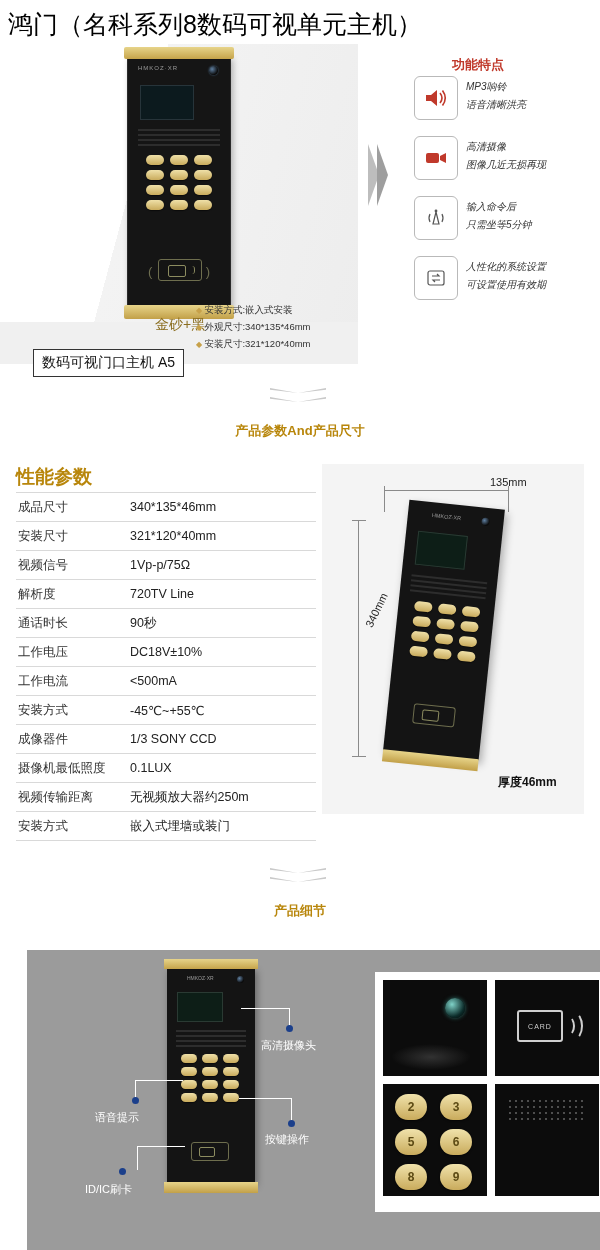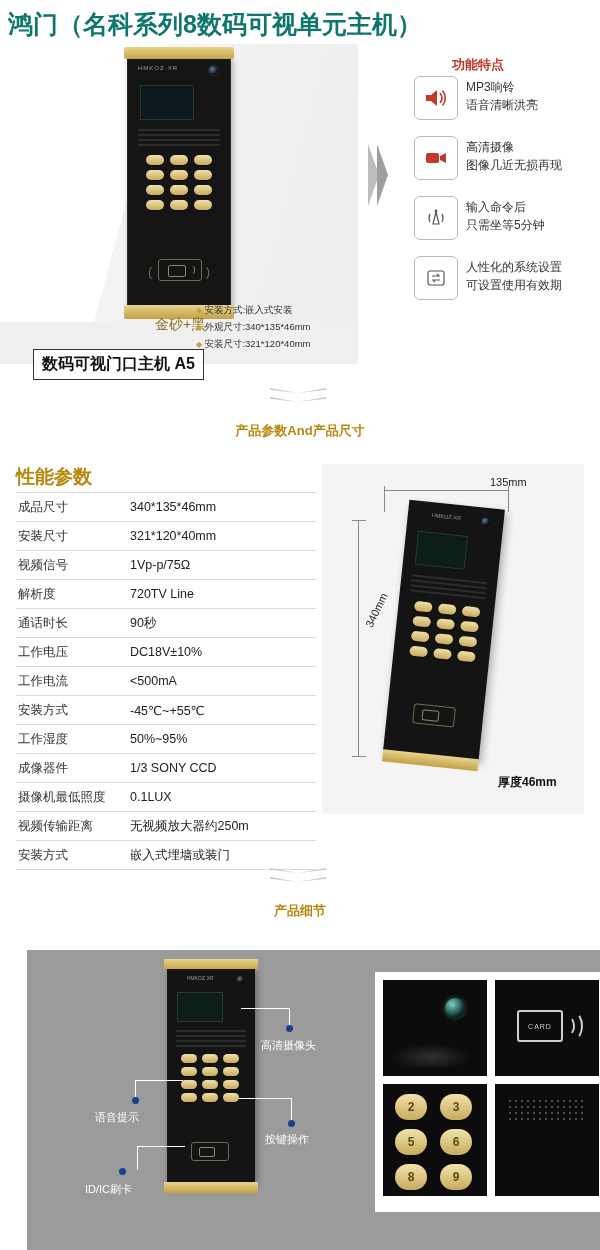--- a/index.html
+++ b/index.html
@@ -12,21 +12,21 @@
     overflow:hidden;
   }
   .page{position:relative;width:600px;height:1250px;}
 
   
   .header{
     position:absolute;left:0;top:0;width:600px;height:44px;
   }
   .header-title{
     position:absolute;left:8px;top:8px;
-    font-size:25px;font-weight:bold;color:#0f766e;
+    font-size:25px;font-weight:normal;color:#000000;
     letter-spacing:0px;
     white-space:nowrap;
   }
 
   
   .top-band{
     position:absolute;left:0;top:44px;width:600px;height:320px;
     background:#ffffff;
   }
   .top-left-bg{
@@ -102,21 +102,21 @@
   .dev1 .paren-l{left:20px;}
   .dev1 .paren-r{right:20px;}
 
   .color-caption{
     position:absolute;left:155px;top:272px;
     font-size:14px;font-weight:normal;color:#8a6d1f;
   }
   .model-box{
     position:absolute;left:33px;top:305px;
     border:1px solid #333;background:#fff;
-    padding:4px 8px;font-size:16px;font-weight:bold;color:#111;
+    padding:4px 8px;font-size:14px;font-weight:normal;color:#111;
     white-space:nowrap;
   }
   .spec-list{
     position:absolute;left:196px;top:258px;font-size:9.5px;color:#333;line-height:16px;
   }
   .spec-list div:before{content:"◆ ";color:#c7a14a;font-size:8px;}
 
   
   .arrow-mid{
     position:absolute;left:368px;top:100px;width:26px;height:62px;
@@ -135,21 +135,21 @@
   }
   .feature{
     position:absolute;left:414px;width:180px;height:44px;
   }
   .feature .ficon{
     position:absolute;left:0;top:0;width:42px;height:42px;
     border:1px solid #b9b9b9;border-radius:6px;background:#fff;
     display:flex;align-items:center;justify-content:center;
   }
   .feature .ftext{
-    position:absolute;left:52px;top:2px;font-size:12px;color:#333;line-height:18px;
+    position:absolute;left:52px;top:2px;font-size:10px;color:#333;line-height:18px;font-style:italic;
   }
   .f1{top:32px;} .f2{top:92px;} .f3{top:152px;} .f4{top:212px;}
 
   
   .chev{
     position:absolute;width:60px;height:22px;left:270px;
   }
   .chev i{
     position:absolute;left:0;width:56px;height:5px;background:#c9c9c9;
     clip-path:polygon(0 0,50% 100%,100% 0,100% 35%,50% 100%,0 35%);
@@ -402,24 +402,20 @@
         </tr>
     <tr>
           <td class="k">工作电流</td>
           <td class="v">&lt;500mA</td>
         </tr>
     <tr>
           <td class="k">安装方式</td>
           <td class="v">-45℃~+55℃</td>
         </tr>
     <tr>
-          <td class="k">工作湿度</td>
-          <td class="v">50%~95%</td>
-        </tr>
-    <tr>
           <td class="k">成像器件</td>
           <td class="v">1/3 SONY CCD</td>
         </tr>
     <tr>
           <td class="k">摄像机最低照度</td>
           <td class="v">0.1LUX</td>
         </tr>
     <tr>
           <td class="k">视频传输距离</td>
           <td class="v">无视频放大器约250m</td>

